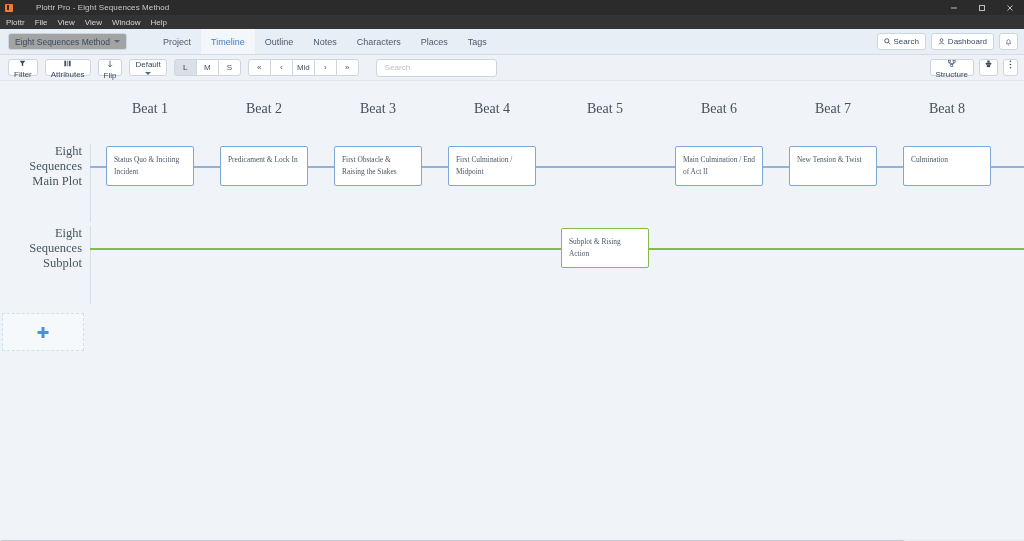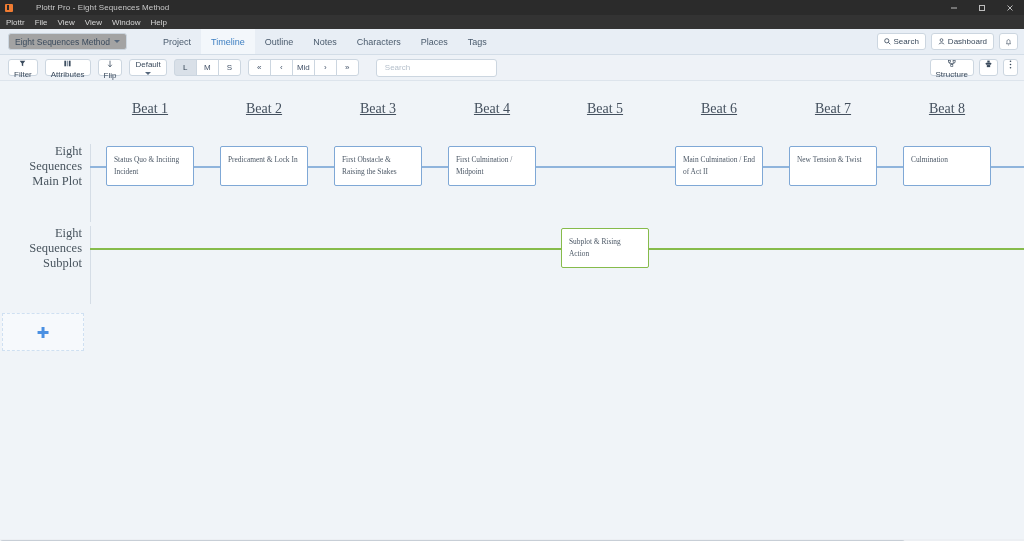--- a/index.html
+++ b/index.html
@@ -100,21 +100,20 @@
 
   
   .timeline {
     position: relative; width: 1024px; height: 466px; background: #f0f4f8; overflow: hidden;
   }
   .beat-headers { position: absolute; left: 0; top: 0; width: 1024px; height: 42px; }
   .beat-head {
     position: absolute; top: 20px; transform: translateX(-50%);
     font-family: "Liberation Serif", serif; font-size: 14px; color: #44505e;
     white-space: nowrap;
-    text-decoration: underline;
   }
 
   .vline {
     position: absolute; left: 90px; width: 1px; background: #d5dde6;
   }
 
   .row-label {
     position: absolute; right: 1024px; text-align: right;
     font-family: "Liberation Serif", serif; font-size: 12.5px; color: #49555f;
     line-height: 15px;

